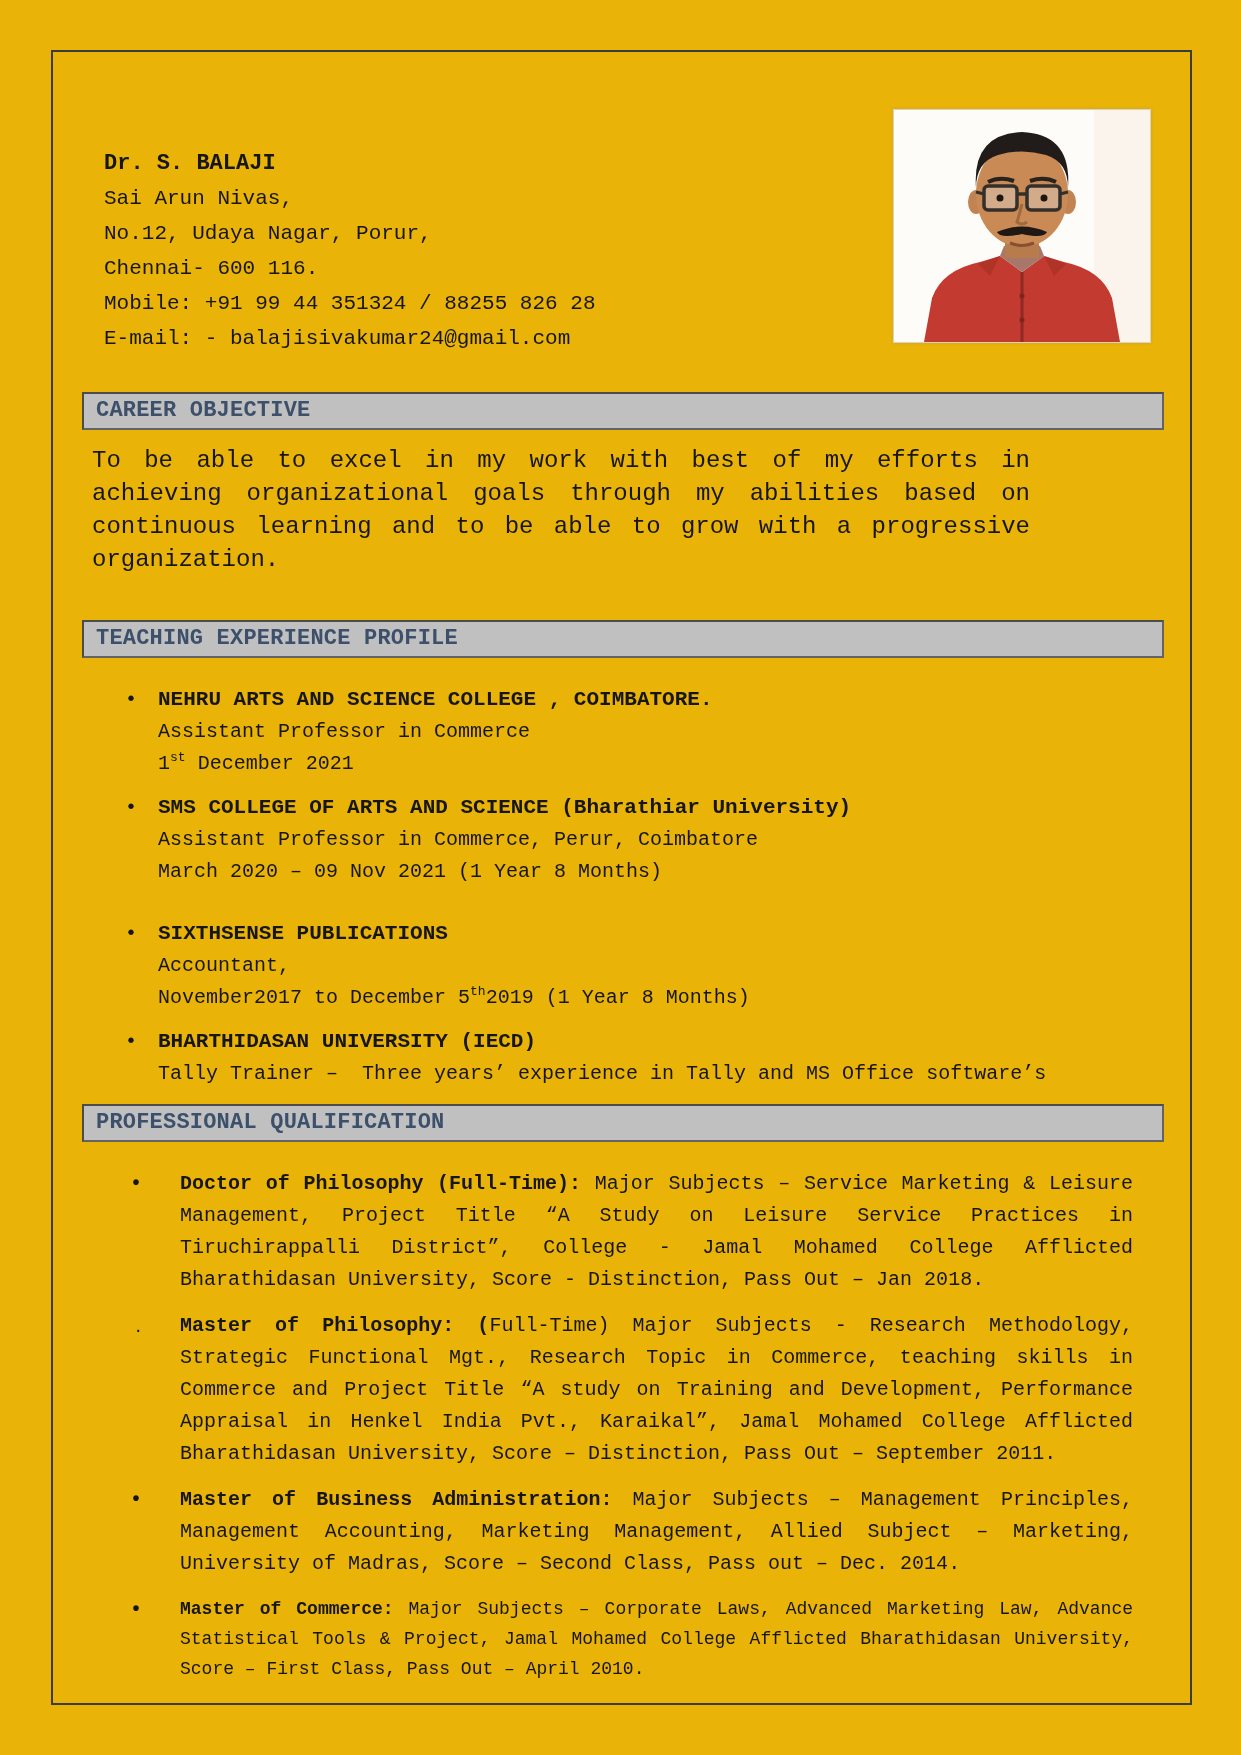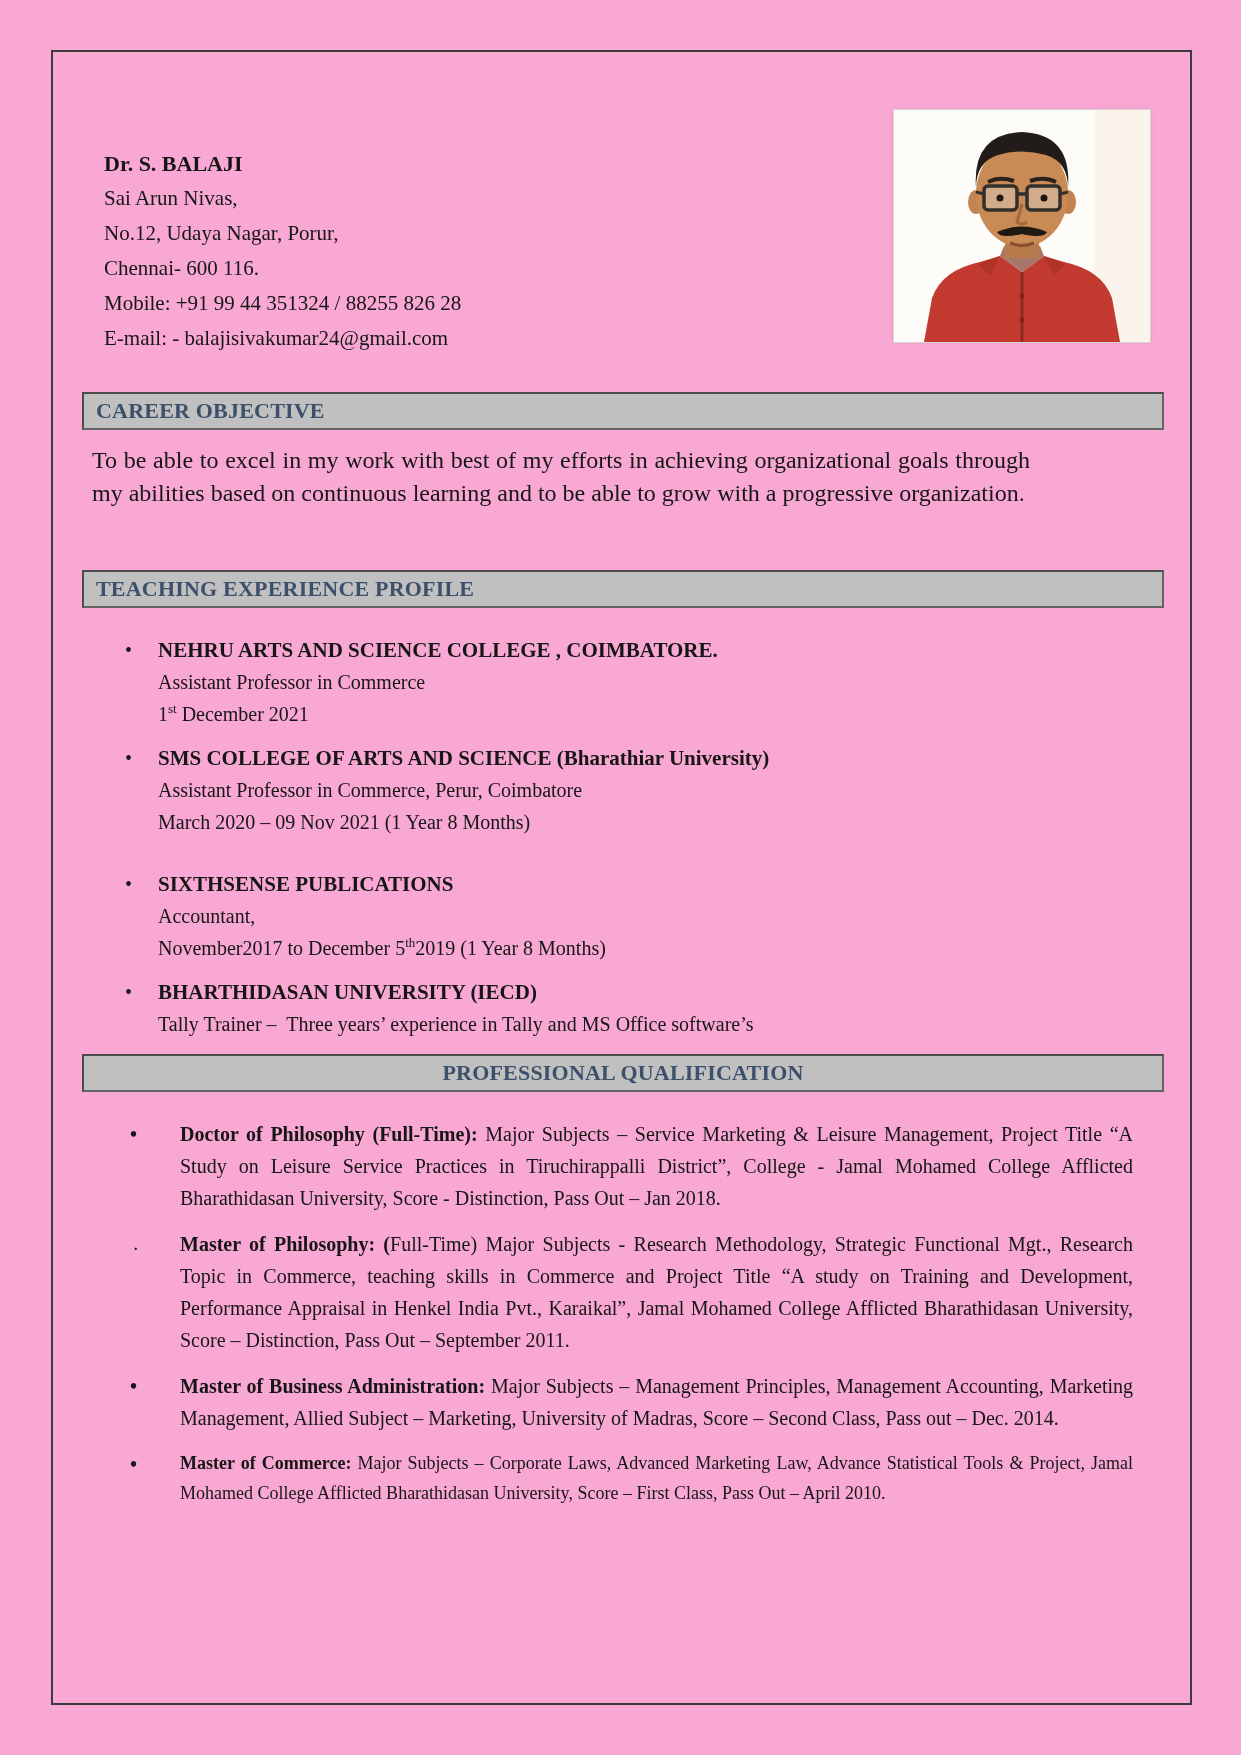--- a/index.html
+++ b/index.html
@@ -1,20 +1,20 @@
 <!DOCTYPE html>
 <html><head>
 <meta charset="utf-8">
 <style>
   html,body{margin:0;padding:0;background:#ffffff;}
   .sheet{
     position:relative;
     width:1241px;height:1755px;
-    background:#f9a8d4;
-    font-family:Liberation Serif, serif;
+    background:#eab308;
+    font-family:Liberation Mono, monospace;
     color:#161616;
     overflow:hidden;
   }
   .frame{
     position:absolute;left:51px;top:50px;
     width:1141px;height:1655px;
     border:2px solid #3c3c3c;
     box-sizing:border-box;
     padding:0 26px 0 29px;
   }
@@ -36,22 +36,22 @@
     background:#c0c0c0;
     border:2px solid #636363;
     border-top-color:#4c4c4c;border-left-color:#4c4c4c;
     box-sizing:border-box;
     padding:3px 12px 4px 12px;
     font-weight:bold;font-size:22px;line-height:27px;
     color:#3d506b;
     letter-spacing:0.2px;
   }
   .bar-objective{margin-top:36px;}
-  .bar-teaching{margin-top:60px;}
-  .bar-qualification{margin-top:14px;text-align:center;}
+  .bar-teaching{margin-top:44px;}
+  .bar-qualification{margin-top:14px;}
   
   .objective-text{
     margin:14px 134px 0 10px;
     font-size:24px;line-height:33px;
     text-align:justify;
   }
   
   .teach-list{list-style:none;margin:26px 0 0 0;padding:0;}
   .t-item{position:relative;padding-left:76px;margin-bottom:12px;}
   .t-item::before{

